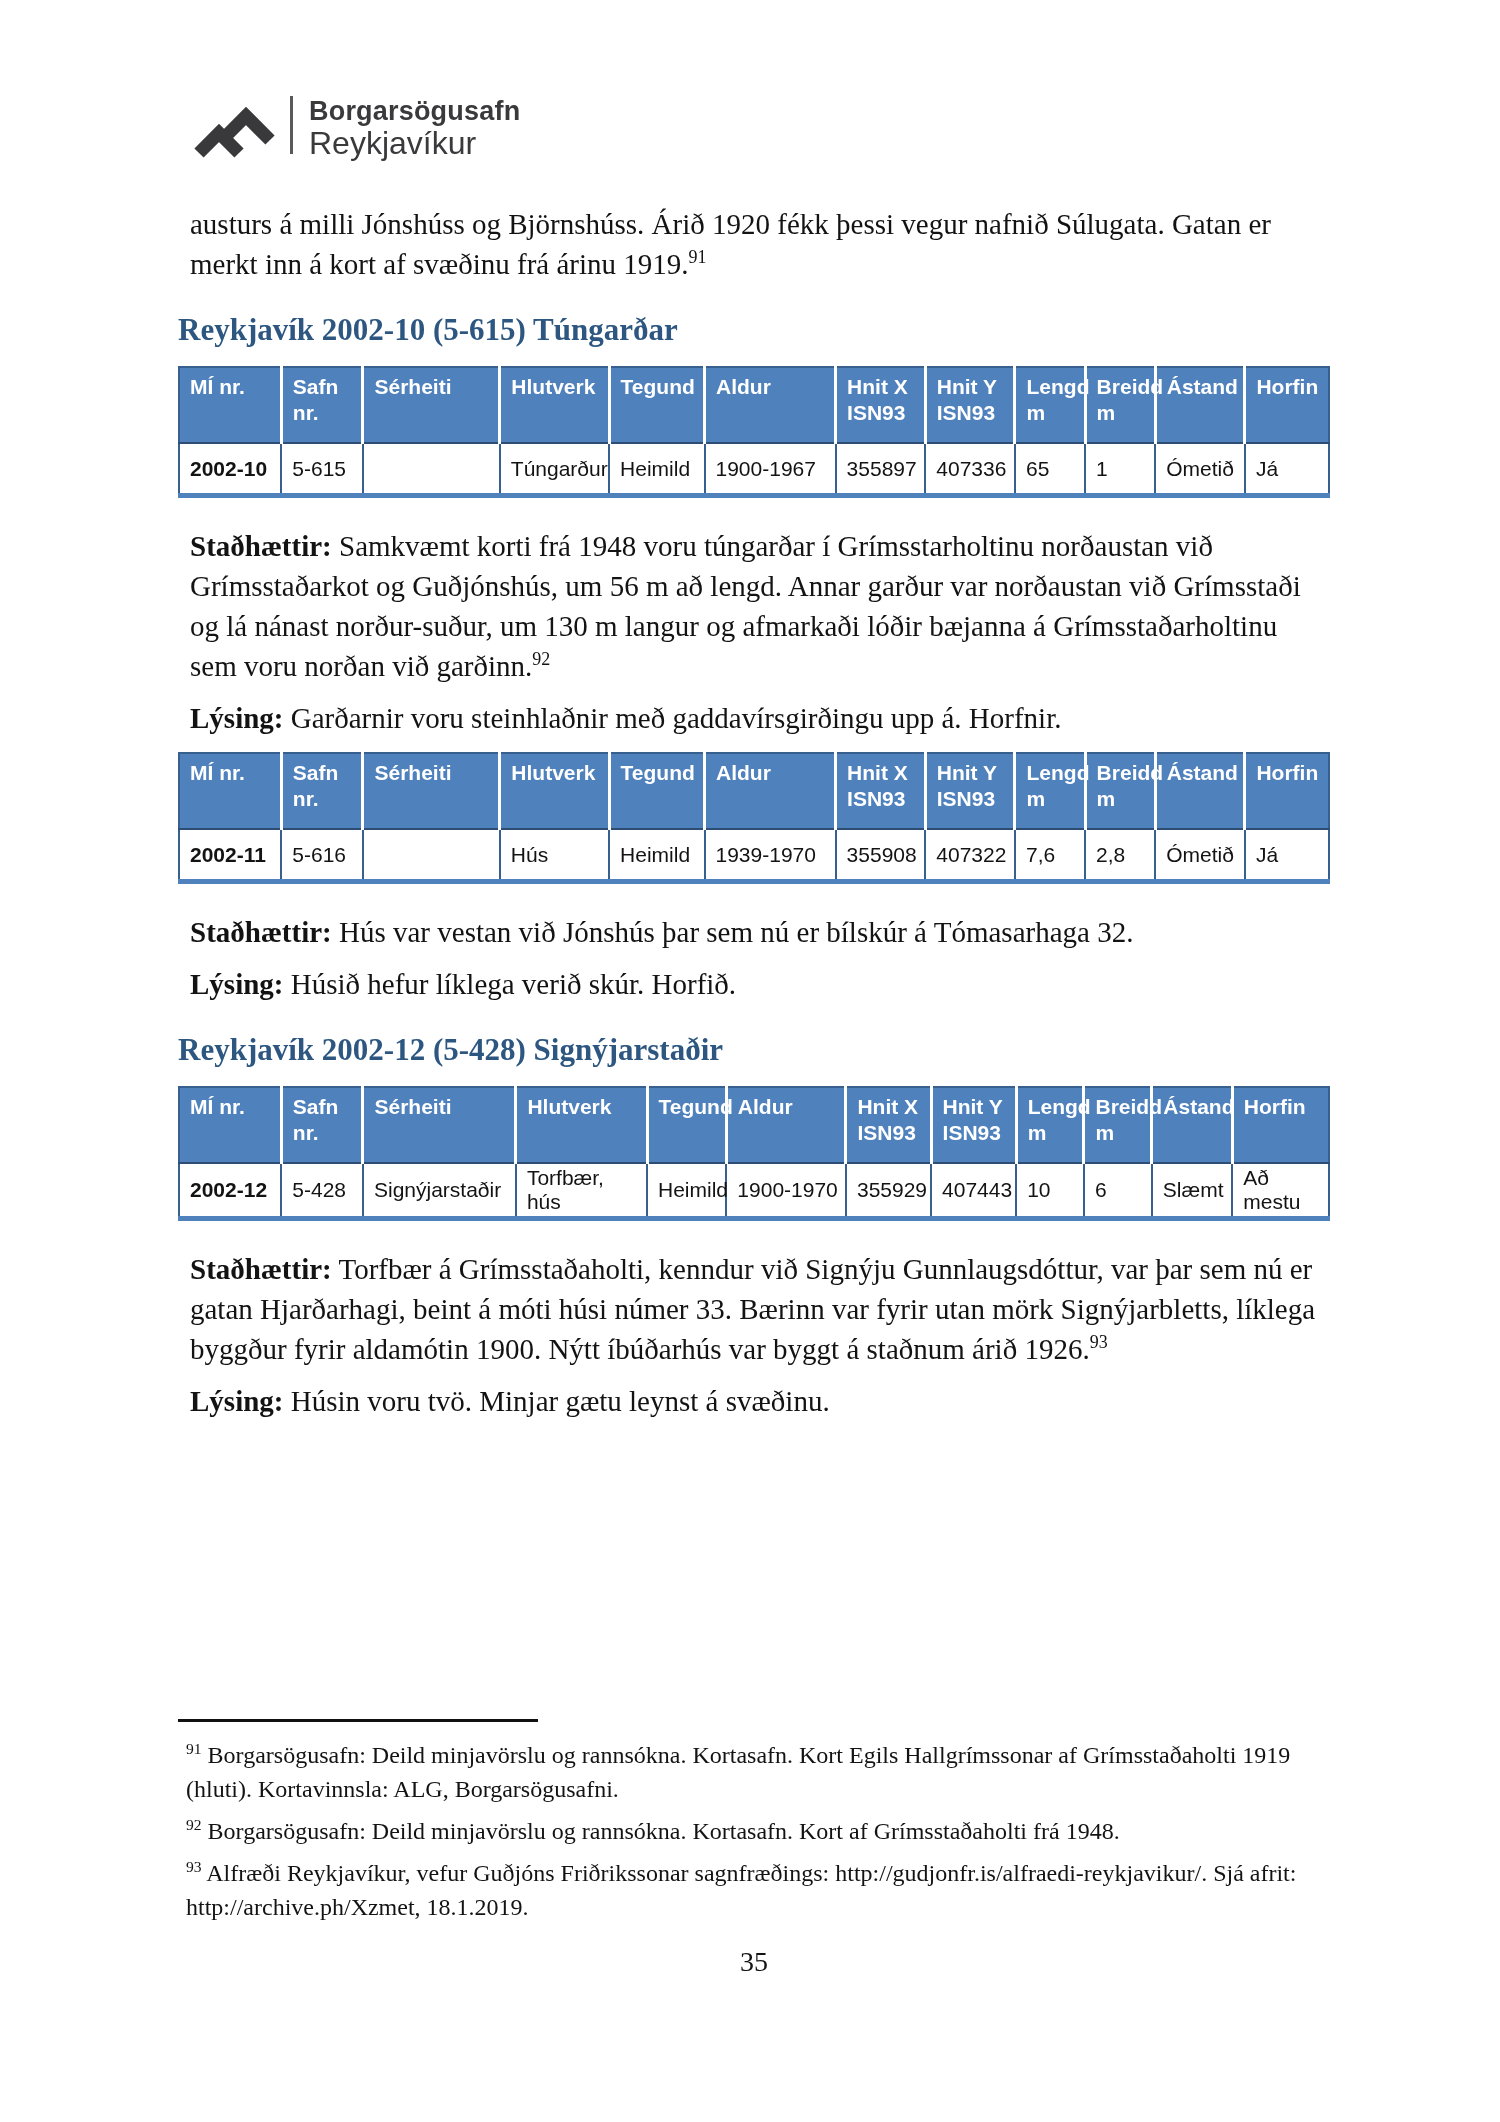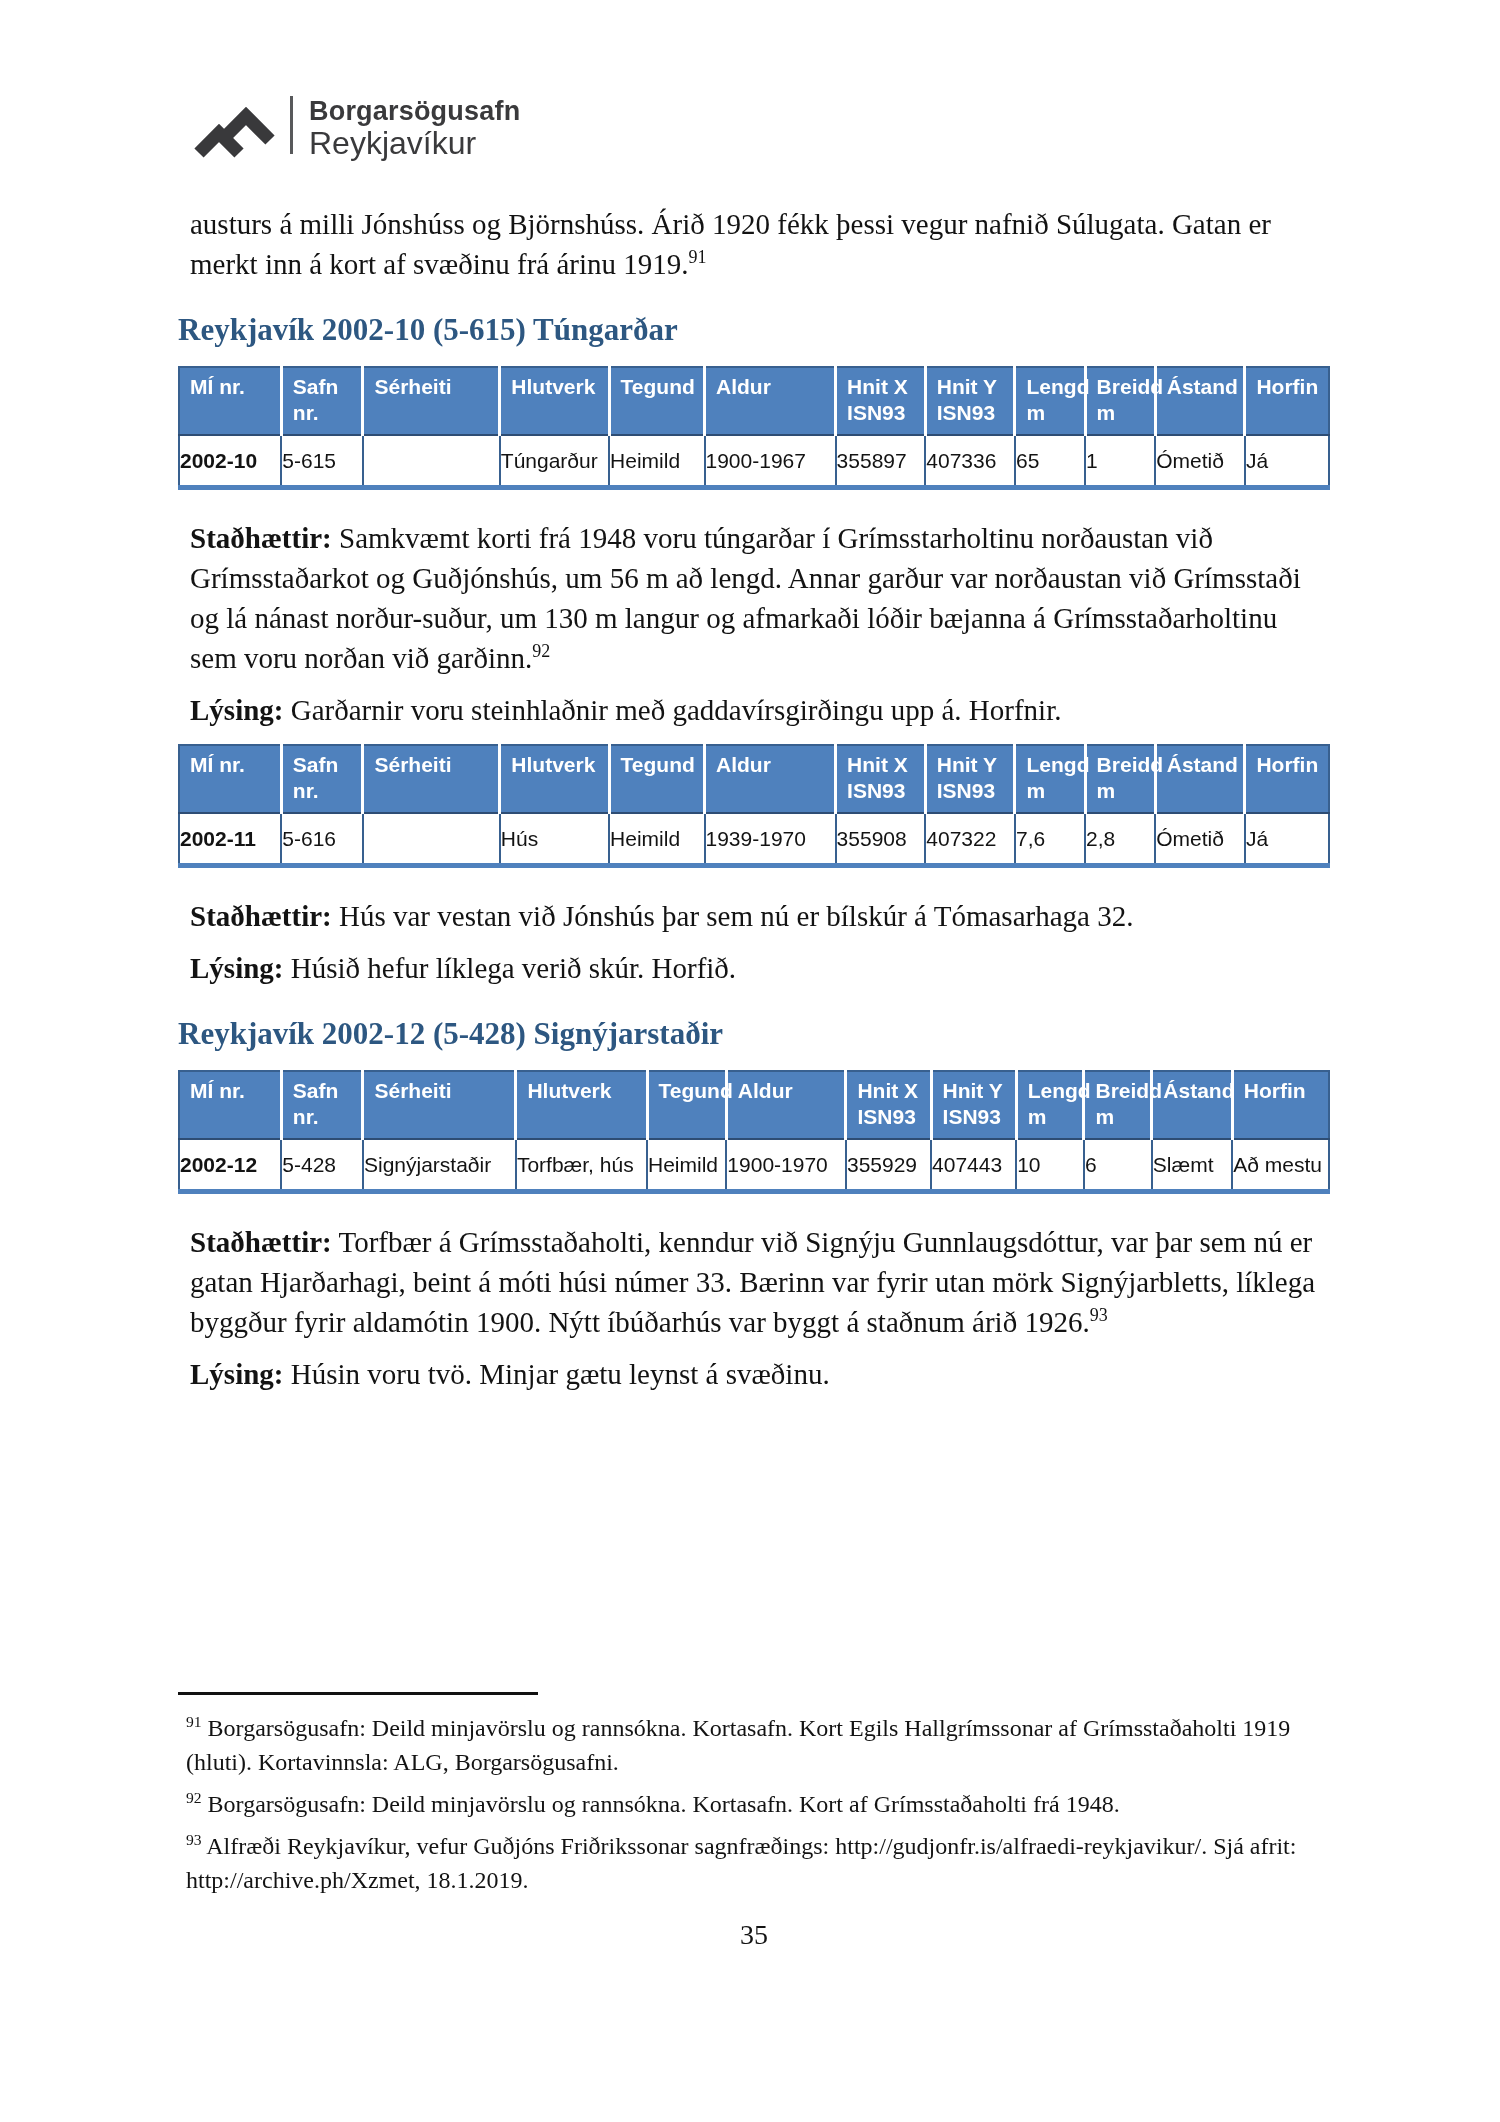--- a/index.html
+++ b/index.html
@@ -48,30 +48,30 @@
     font-size: 21px;
     border: 2px solid #38608f;
     border-bottom: 5px solid #4f81bd;
   }
   .minja-table th {
     background: #4f81bd;
     color: #ffffff;
     font-weight: 700;
     text-align: left;
     vertical-align: top;
-    padding: 6px 6px 8px 10px;
+    padding: 6px 6px 16px 10px;
     line-height: 26px;
     border-right: 3px solid #ffffff;
   }
   .minja-table th:last-child { border-right: none; }
   .minja-table td {
     background: #ffffff;
     height: 45px;
     vertical-align: middle;
-    padding: 2px 4px 2px 0;
+    padding: 2px 4px 2px 10px;
     line-height: 24px;
     border-right: 2px solid #38608f;
     border-top: 2px solid #2e4d74;
   }
   .minja-table td:last-child { border-right: none; }
   .c-bold { font-weight: 700; }
 
   .after-table { margin-top: 28px; }
 
   

